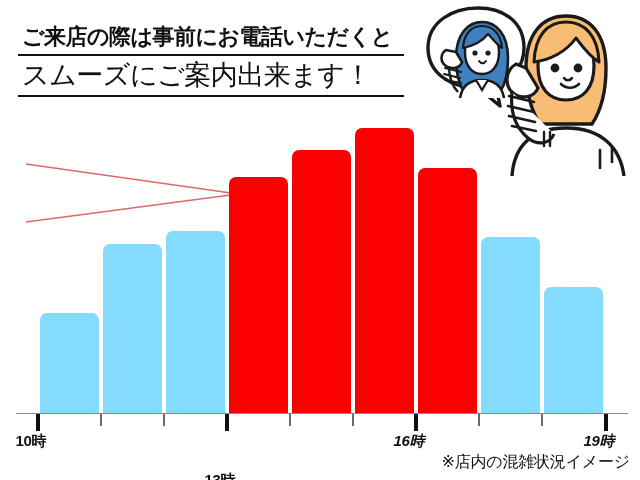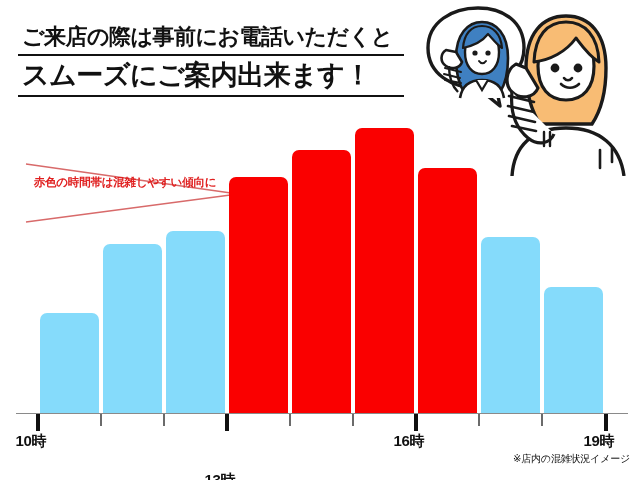--- a/index.html
+++ b/index.html
@@ -15,21 +15,21 @@
 
   
   .headline{position:absolute;left:16px;top:22px;width:390px;}
   .hl-line1{
     font-size:22px;font-weight:bold;color:#111111;
     letter-spacing:-0.5px;line-height:30px;white-space:nowrap;
     padding-left:4px;
   }
   .hl-rule{height:2px;background:#111111;width:386px;margin:2px 0 0 0;}
   .hl-line2{
-    font-size:27px;font-weight:bold;color:#111111;
+    font-size:27px;font-weight:normal;color:#111111;
     letter-spacing:-0.5px;line-height:36px;white-space:nowrap;
     padding-left:4px;margin-top:1px;
   }
   .hl-rule2{height:2px;background:#111111;width:386px;margin-top:2px;}
 
   
   .annot{position:absolute;left:4px;top:160px;width:248px;height:66px;}
   .annot svg{position:absolute;left:0;top:0;}
   .annot-text{
     position:absolute;left:8px;top:14px;width:222px;
@@ -49,21 +49,21 @@
   .tick.major{width:4px;height:17px;}
   .tick.minor{width:2px;height:12px;background:#6b6b6b;}
 
   .xlabel{
     position:absolute;top:432px;font-size:15px;font-weight:bold;color:#111111;
     white-space:nowrap;letter-spacing:-0.3px;
   }
 
   .footnote{
     position:absolute;right:12px;top:452px;
-    font-size:10px;color:#111111;white-space:nowrap;letter-spacing:-0.2px;
+    font-size:16px;color:#111111;white-space:nowrap;letter-spacing:-0.2px;
   }
 
   
   .illus{position:absolute;left:414px;top:0;width:226px;height:176px;}
 </style>
 </head>
 <body>
 
 <div id="stage">
 
@@ -72,21 +72,20 @@
     <div class="hl-rule"></div>
     <div class="hl-line2">スムーズにご案内出来ます！</div>
     <div class="hl-rule2"></div>
   </div>
 
   <div class="annot">
     <svg width="248" height="66" viewBox="0 0 248 66">
       <path d="M20 4 L232 34 L20 62" fill="none" stroke="#d86a6a" stroke-width="1.3"></path>
     </svg>
     <div class="annot-text">
-      <div>赤色の時間帯は混雑しやすい傾向に</div>
     </div>
   </div>
 
   <div class="chart">
     <div class="bars" id="bars">
         <div class="bar blue" style="left: 38px; top: 313px; width: 59px; height: 100px;"></div>
         <div class="bar blue" style="left: 101px; top: 244px; width: 59px; height: 169px;"></div>
         <div class="bar blue" style="left: 164px; top: 231px; width: 59px; height: 182px;"></div>
         <div class="bar red" style="left: 227px; top: 177px; width: 59px; height: 236px;"></div>
         <div class="bar red" style="left: 290px; top: 150px; width: 59px; height: 263px;"></div>
@@ -104,22 +103,22 @@
         <div class="tick minor" style="left: 287px;"></div>
         <div class="tick minor" style="left: 350px;"></div>
         <div class="tick major" style="left: 412px;"></div>
         <div class="tick minor" style="left: 476px;"></div>
         <div class="tick minor" style="left: 539px;"></div>
         <div class="tick major" style="left: 602px;"></div>
       </div>
     <div id="xlabels">
         <div class="xlabel" style="left: 13.5px;">10時</div>
         <div class="xlabel" style="left: 202.5px; margin-top: 39px;">13時</div>
-        <div class="xlabel" style="left: 391.5px;">16時</div>
-        <div class="xlabel" style="left: 581.5px;">19時</div>
+        <div class="xlabel" style="left: 391.5px; font-style: italic;">16時</div>
+        <div class="xlabel" style="left: 581.5px; font-style: italic;">19時</div>
       </div>
   </div>
 
   <div class="footnote">※店内の混雑状況イメージ</div>
 
   <div class="illus">
     <svg width="226" height="176" viewBox="0 0 226 176">
       <g>
         <path d="M12 48 C12 22 36 8 62 8 C88 8 108 22 108 48 C108 66 96 80 80 86
                  L84 106 L62 88 C36 88 12 74 12 48 Z" fill="#ffffff" stroke="#1a1a1a" stroke-width="3.4" stroke-linejoin="round"></path>

